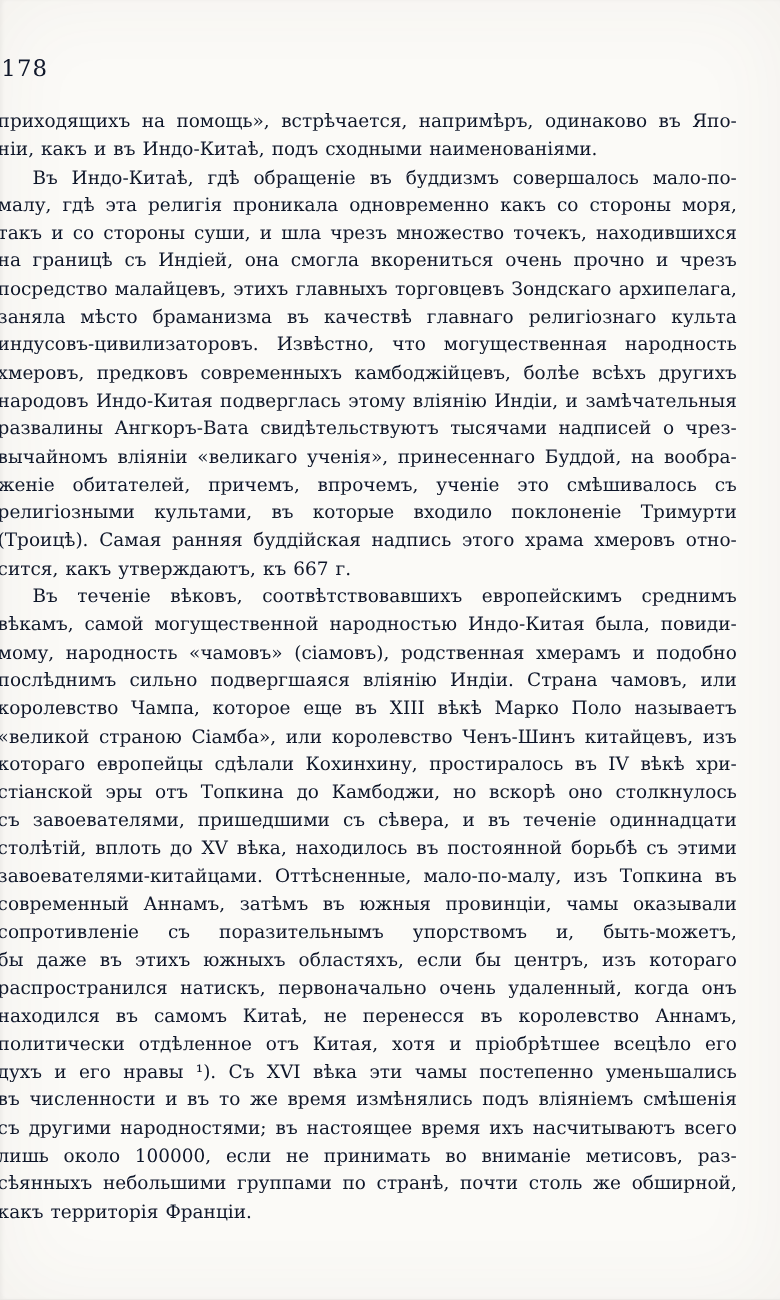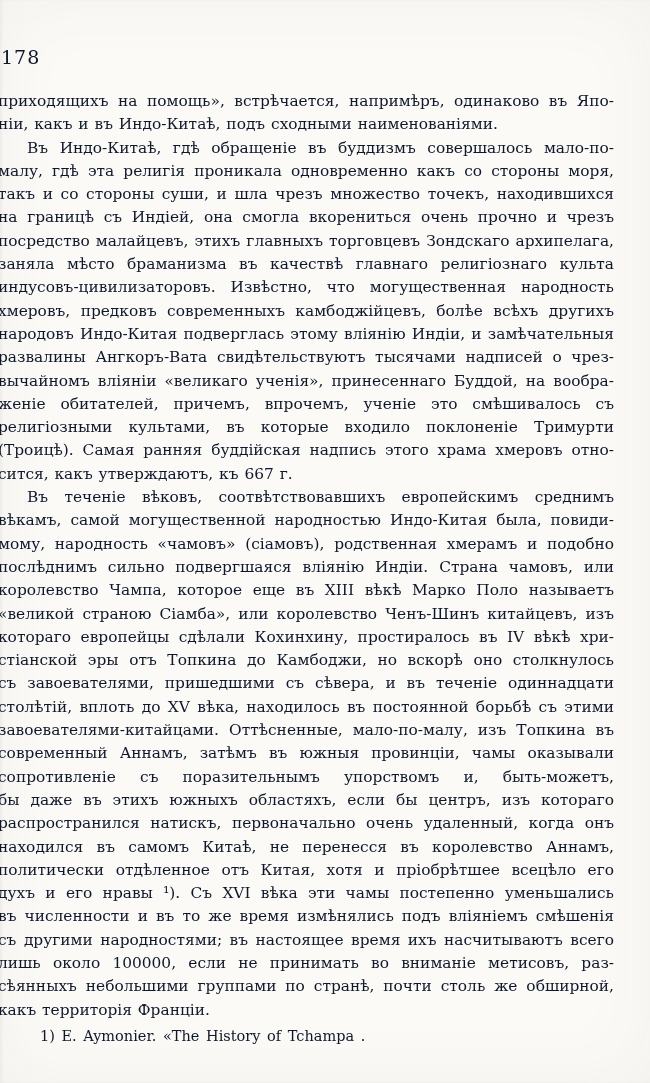--- a/index.html
+++ b/index.html
@@ -107,14 +107,13 @@
       <div class="line">распространился натискъ, первоначально очень удаленный, когда онъ</div>
       <div class="line">находился въ самомъ Китаѣ, не перенесся въ королевство Аннамъ,</div>
       <div class="line">политически отдѣленное отъ Китая, хотя и пріобрѣтшее всецѣло его</div>
       <div class="line">духъ и его нравы ¹). Съ XVI вѣка эти чамы постепенно уменьшались</div>
       <div class="line">въ численности и въ то же время измѣнялись подъ вліяніемъ смѣшенія</div>
       <div class="line">съ другими народностями; въ настоящее время ихъ насчитываютъ всего</div>
       <div class="line">лишь около 100000, если не принимать во вниманіе метисовъ, раз-</div>
       <div class="line">сѣянныхъ небольшими группами по странѣ, почти столь же обширной,</div>
       <div class="line last">какъ территорія Франціи.</div>
     </div>
-  <div class="footnote">1) E. Aymonier. «The History of Tchampa .</div>
 </div>
 
 </body></html>

